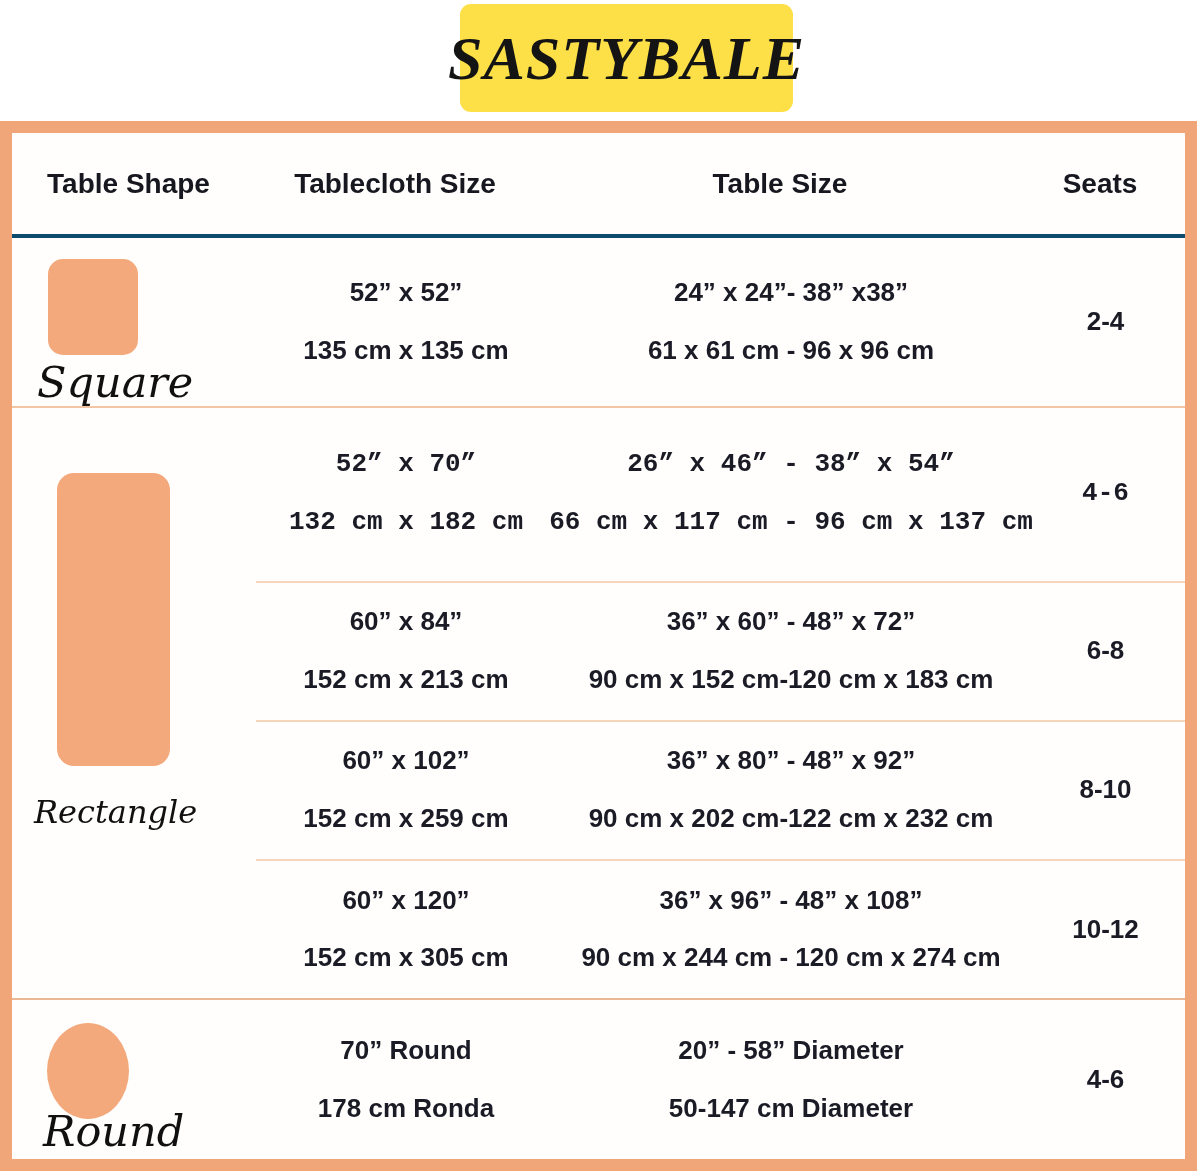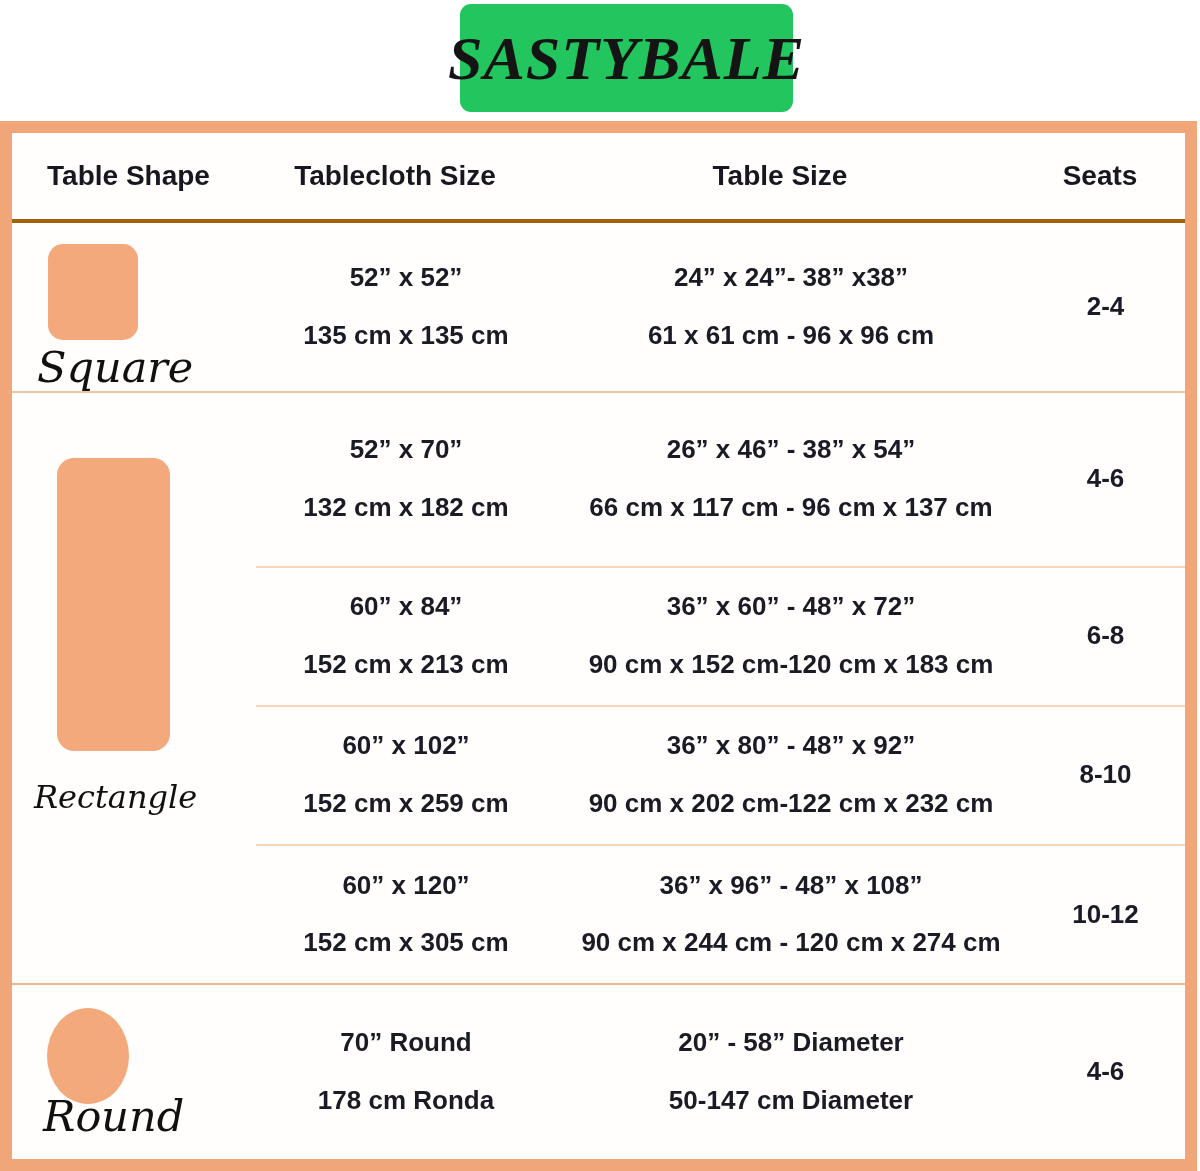--- a/index.html
+++ b/index.html
@@ -2,50 +2,50 @@
 <html><head>
 <meta charset="utf-8">
 <style>
   html,body{margin:0;padding:0;}
   body{
     width:1200px;height:1171px;position:relative;background:#ffffff;
     font-family:"Liberation Sans",sans-serif;overflow:hidden;
   }
   .banner{
     position:absolute;left:460px;top:4px;width:333px;height:108px;
-    background:#22c55e;border-radius:11px;
+    background:#fde047;border-radius:11px;
     display:flex;align-items:center;justify-content:center;
   }
   .banner-text{
     font-family:"Liberation Serif",serif;font-style:italic;font-weight:bold;
     font-size:62px;color:#141414;letter-spacing:1px;white-space:nowrap;
   }
   .frame{
     position:absolute;left:0;top:121px;width:1197px;height:1050px;
     box-sizing:border-box;border:12px solid #f0a678;background:#fffefd;
     display:flex;flex-direction:column;
   }
   .col1{width:233px;}
   .col2{width:300px;}
   .col3{width:470px;}
   .col4{flex:1;}
   .header-row{
-    height:90px;box-sizing:border-box;border-bottom:4px solid #a16207;
+    height:105px;box-sizing:border-box;border-bottom:4px solid #0c4a6e;
     display:flex;flex-shrink:0;
   }
   .hcell{
     display:flex;align-items:center;justify-content:center;
     font-size:28px;font-weight:bold;color:#17171f;
   }
   .row{display:flex;flex-shrink:0;}
   .square-row{height:170px;box-sizing:border-box;border-bottom:2px solid #f2c6a4;}
   .rect-section{height:592px;box-sizing:border-box;border-bottom:2px solid #e9b791;display:flex;flex-shrink:0;}
   .rect-rows{flex:1;display:flex;flex-direction:column;}
   .rect-row{height:148px;box-sizing:border-box;display:flex;}
-  .rect-row:first-child{height:184px;}
+  .rect-row:first-child{height:184px;font-family:Liberation Mono, monospace;}
   .rect-row + .rect-row{border-top:2px solid #f6d6ba;}
   .round-row{flex:1;}
   .cell{
     display:flex;flex-direction:column;align-items:center;justify-content:center;
     gap:28px;font-size:26px;font-weight:bold;color:#1b1b26;
   }
   .cell .line{line-height:1.15;white-space:nowrap;}
   .seats-cell{gap:0;text-align:right;}
   .shape-cell{position:relative;padding-left:11px;}
   .square-shape{

